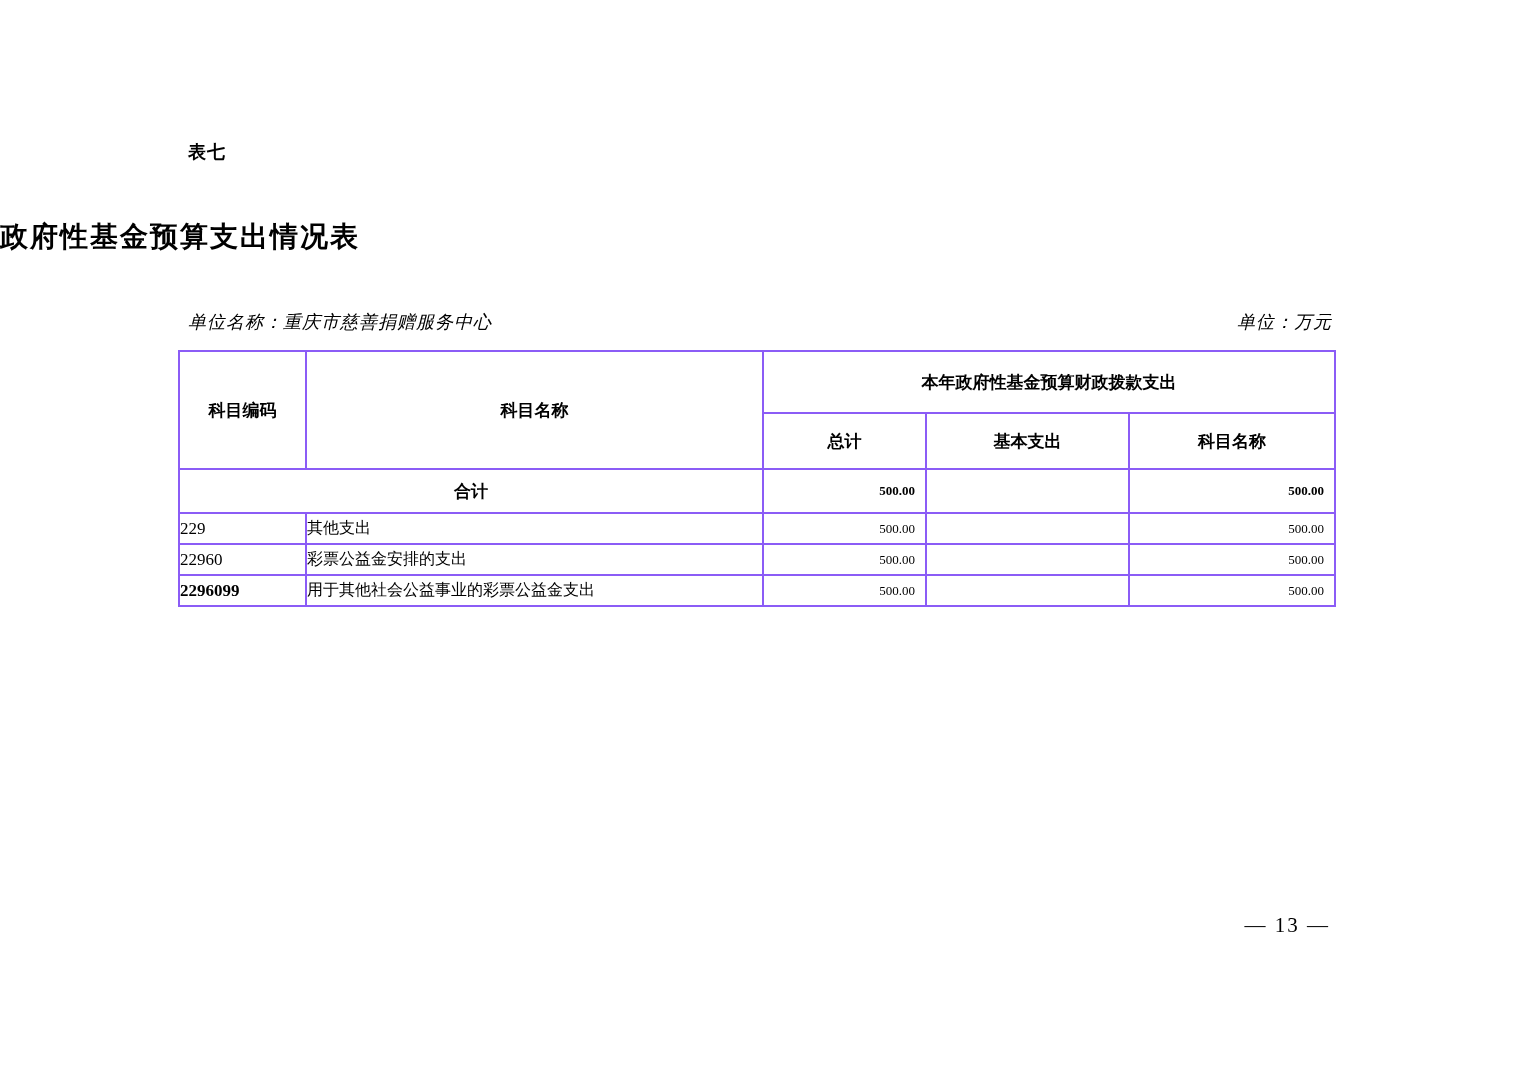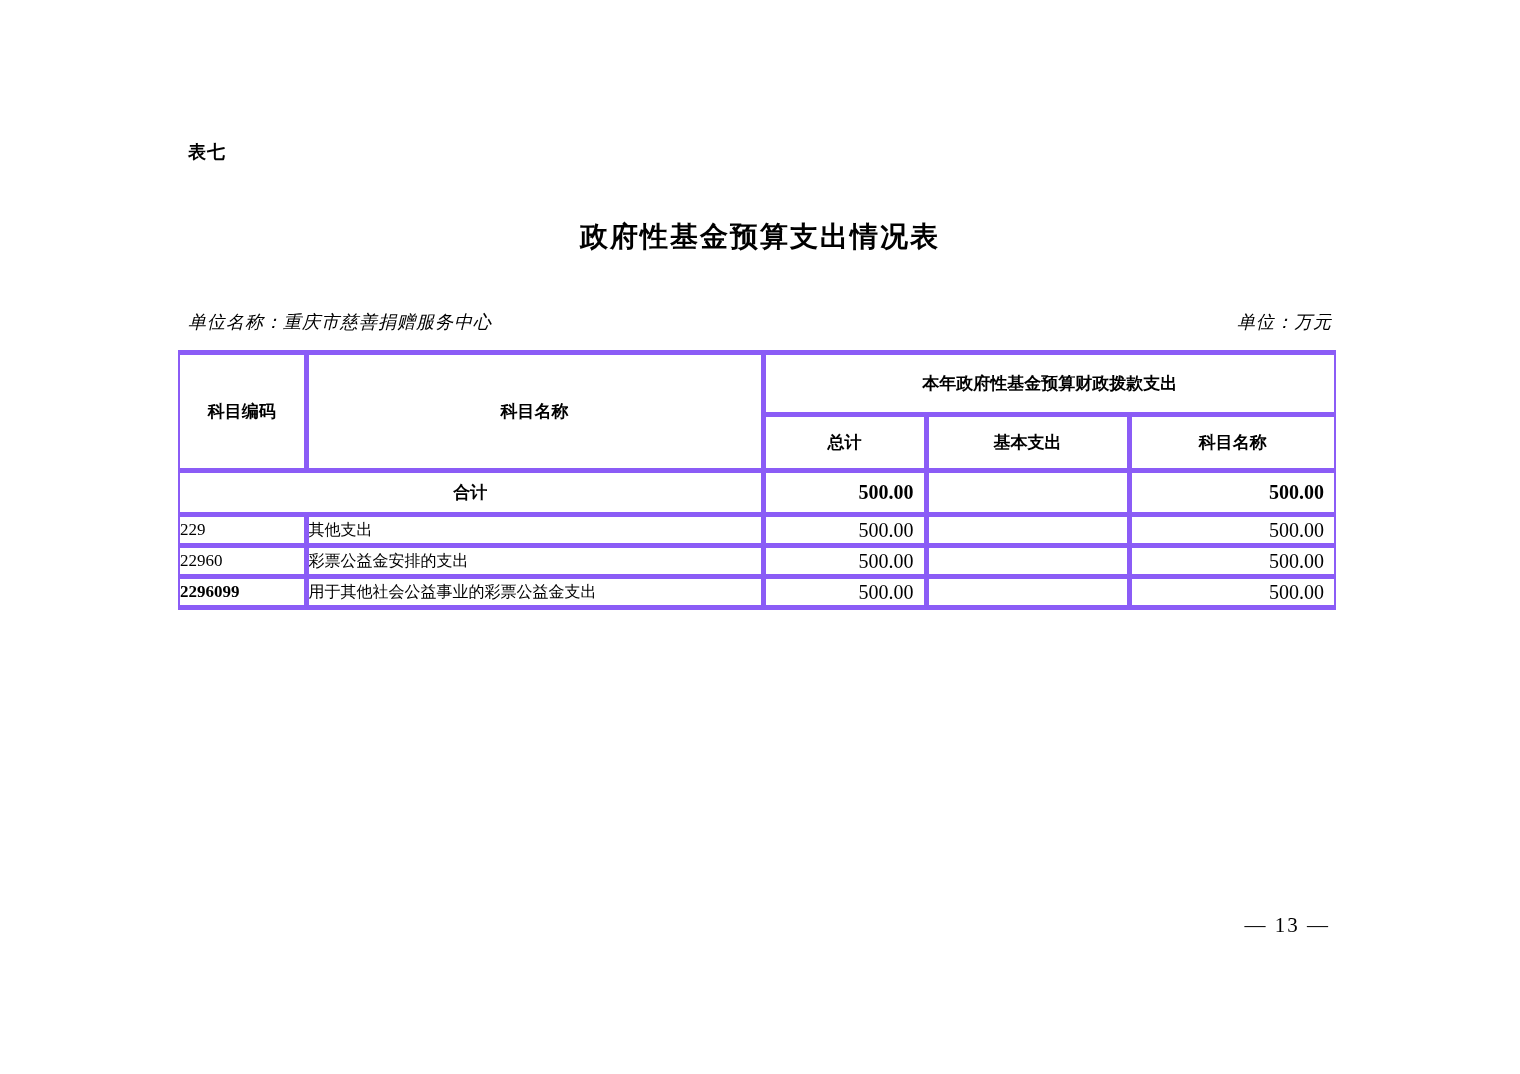--- a/index.html
+++ b/index.html
@@ -24,21 +24,20 @@
     font-family: "Liberation Sans", sans-serif;
     font-weight: bold;
     font-size: 18px;
     letter-spacing: 1px;
   }
   .doc-title {
     position: absolute;
     left: 0;
     top: 218px;
     width: 100%;
-    text-align: center;
     font-family: "Liberation Serif", serif;
     font-weight: bold;
     font-size: 28px;
     letter-spacing: 2px;
   }
   .meta-row {
     position: absolute;
     left: 188px;
     right: 188px;
     top: 310px;
@@ -54,21 +53,21 @@
   .budget-table {
     position: absolute;
     left: 178px;
     top: 350px;
     border-collapse: collapse;
     table-layout: fixed;
     width: 1156px;
     font-size: 17px;
   }
   .budget-table td {
-    border: 5px solid #8b5cf6;
+    border: 2px solid #8b5cf6;
     padding: 0;
     overflow: hidden;
     white-space: nowrap;
   }
   .budget-table { border: 2px solid #000000; }
   .budget-table td.outer-l { border-left-width: 2px; }
   .budget-table td.outer-r { border-right-width: 2px; }
 
   .hdr {
     font-family: "Liberation Sans", sans-serif;
@@ -88,21 +87,21 @@
   td.total-name {
     text-align: center;
     font-weight: bold;
     vertical-align: middle;
     font-size: 17px;
   }
   td.num {
     text-align: right;
     padding-right: 10px;
     vertical-align: middle;
-    font-size: 20px;
+    font-size: 13px;
   }
   td.num.bold { font-weight: bold; }
   td.code { text-align: left; vertical-align: middle; }
   td.name { text-align: left; vertical-align: middle; font-size: 16px; }
   .ind-code-1 { padding-left: 11px; margin-top: 48px; }
   .ind-code-2 { padding-left: 22px; }
   .ind-code-3 { padding-left: 28px; font-weight: bold; }
   .ind-name-1 { padding-left: 10px; }
   .ind-name-2 { padding-left: 19px; }
   .ind-name-3 { padding-left: 27px; margin-top: 20px; }

